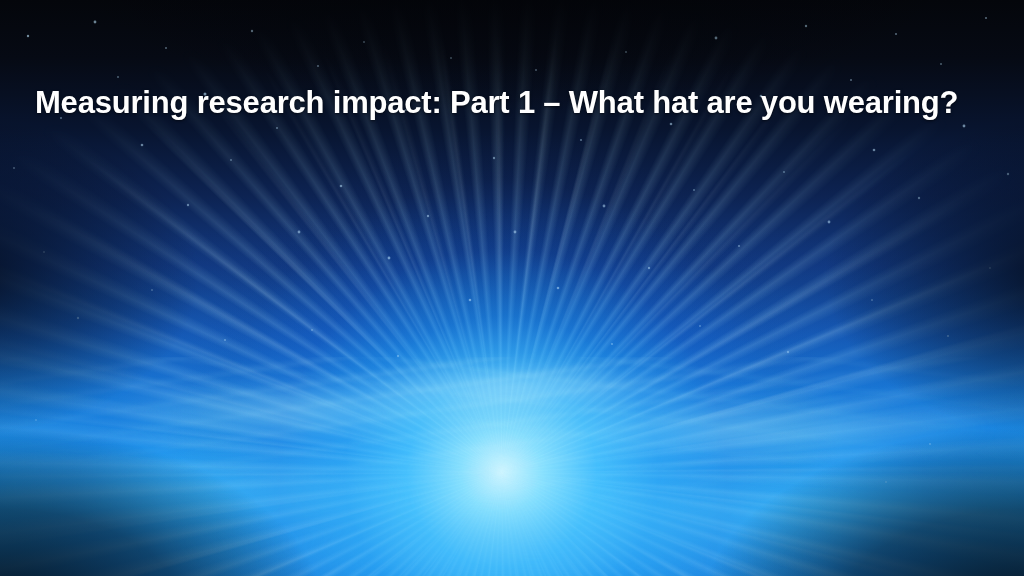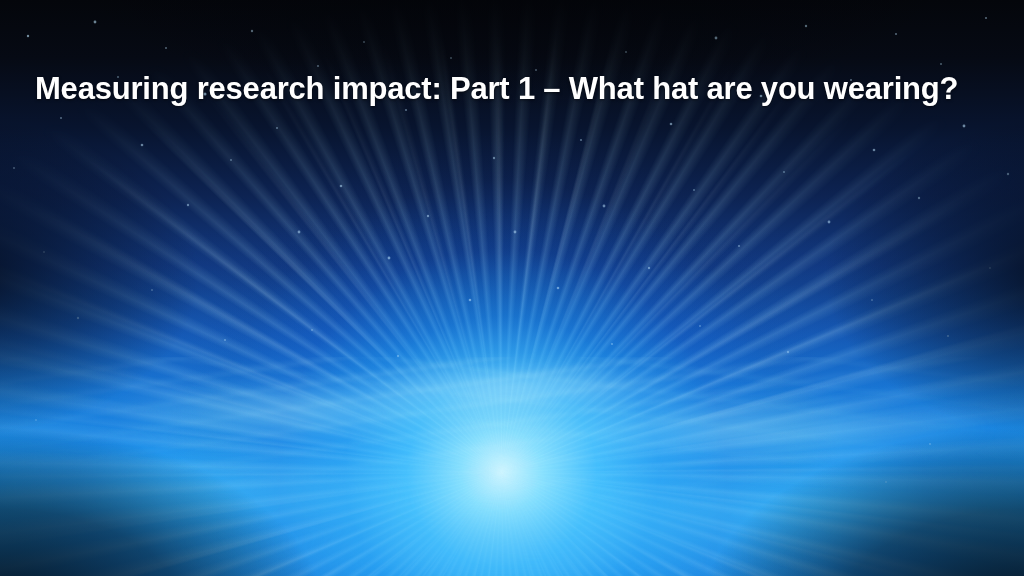--- a/index.html
+++ b/index.html
@@ -116,21 +116,21 @@
       radial-gradient(ellipse 560px 200px at 50% -10%, rgba(2,3,7,0.75) 0%, rgba(0,0,0,0) 85%);
   }
 
   
   #stars{opacity:0.85;}
   #stars circle{fill:#bfe6ff;}
 
   
   #title-text{
     position:absolute;
-    left:35px; top:72px;
+    left:35px; top:86px;
     width:960px;
     color:#ffffff;
     font-size:31px;
     font-weight:bold;
     letter-spacing:-0.2px;
     line-height:1.1;
     white-space:nowrap;
     text-shadow:0 1px 3px rgba(0,0,0,0.55);
   }
 </style>

